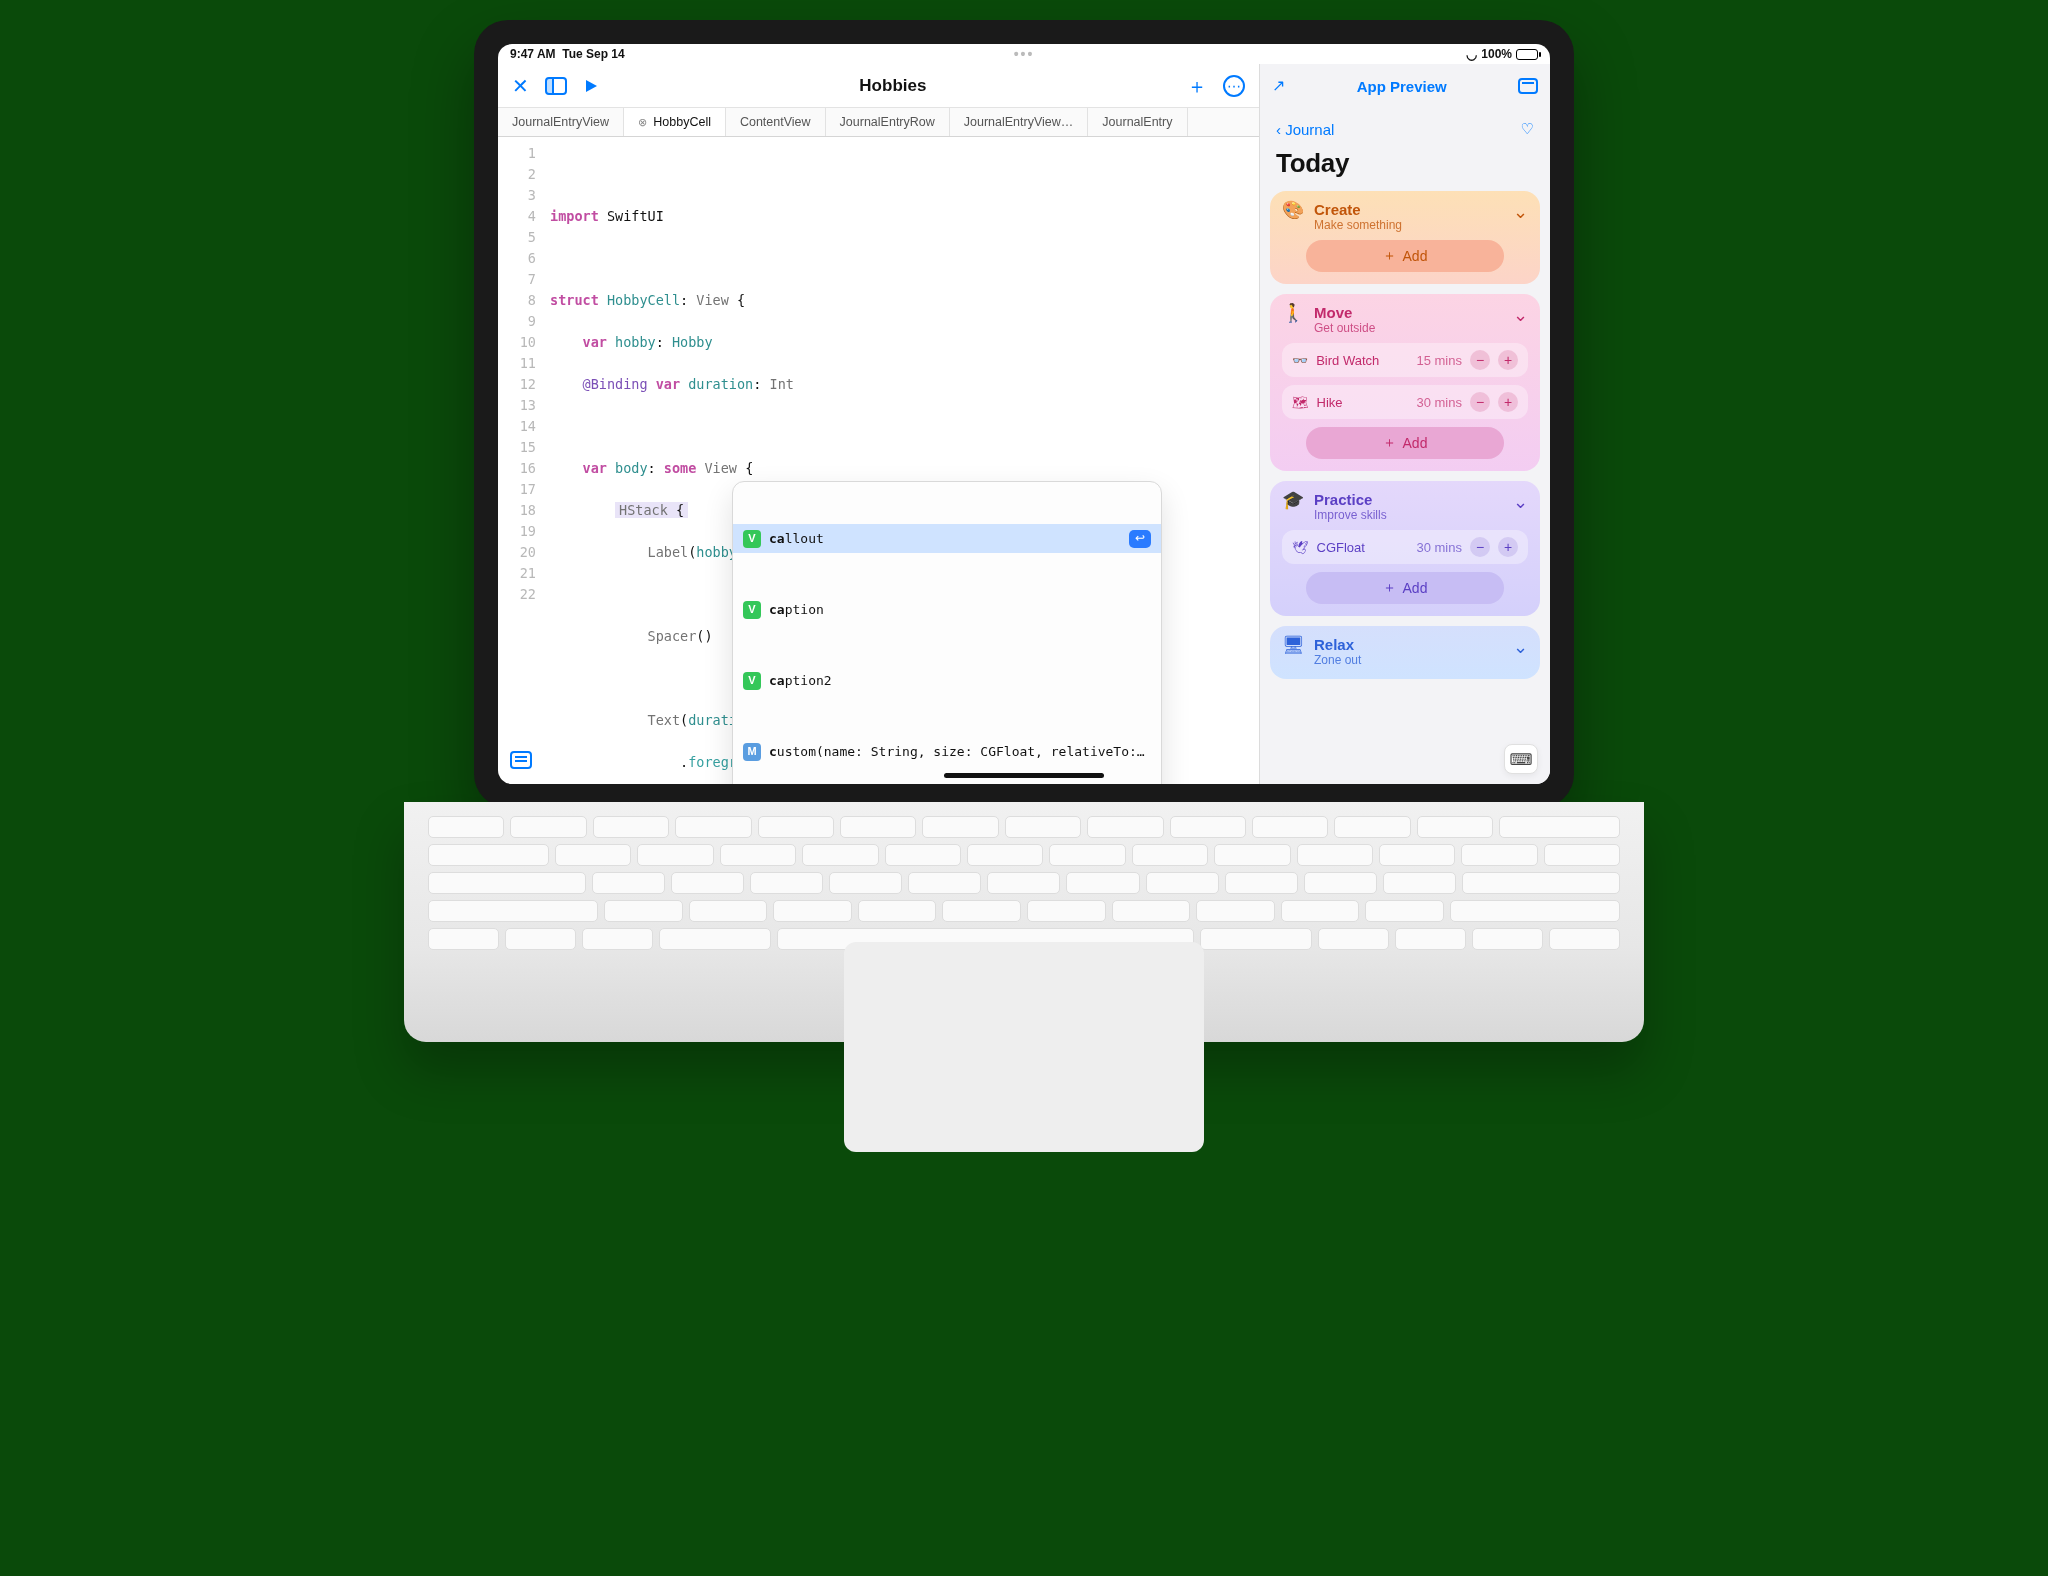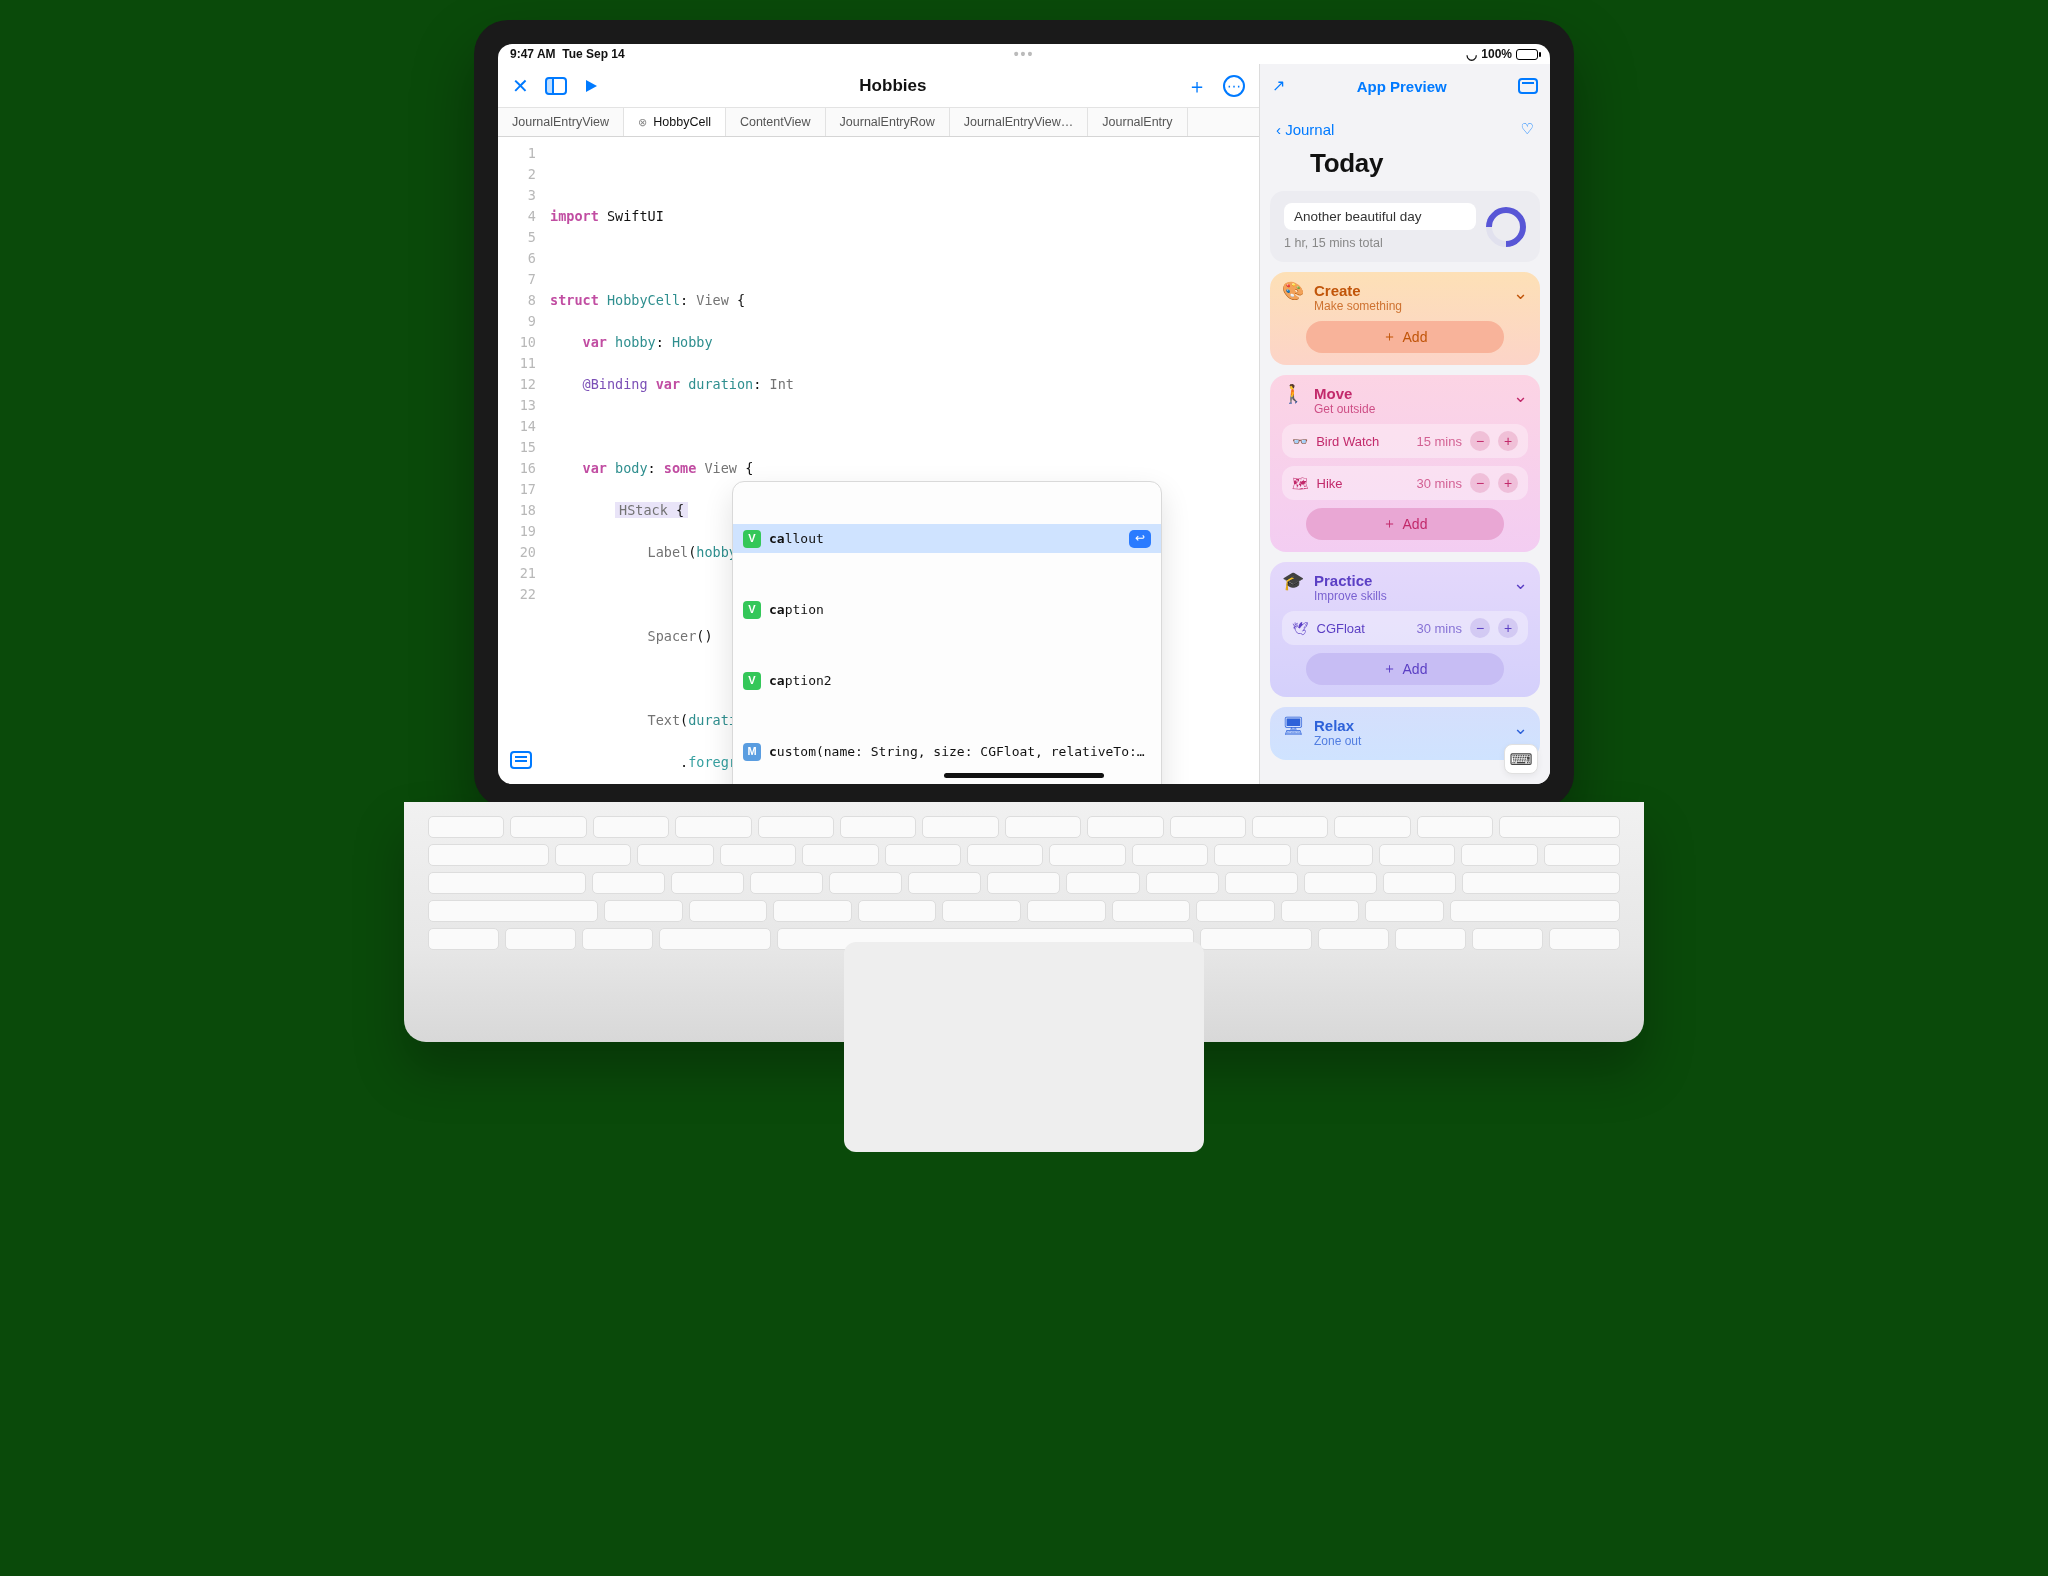--- a/index.html
+++ b/index.html
@@ -99,21 +99,21 @@
   
   .preview-pane { width:290px; background:#f3f3f6; display:flex; flex-direction:column; }
   .preview-toolbar { height:44px; display:flex; align-items:center; padding:0 12px; gap:10px; color:#007aff; }
   .preview-toolbar .title { flex:1; text-align:center; font-weight:600; font-size:15px; }
   .window-icon { width:20px; height:16px; border:2px solid #007aff; border-radius:4px; position:relative; }
   .window-icon::before { content:""; position:absolute; left:2px; right:2px; top:2px; height:2px; background:#007aff; }
 
   .preview-body { flex:1; padding:8px 10px; display:flex; flex-direction:column; gap:10px; overflow:hidden; }
   .pv-nav { display:flex; align-items:center; justify-content:space-between; color:#007aff; font-size:15px; padding:4px 6px 0; }
   .pv-nav .heart { color:#007aff; }
-  .pv-title { font-size:26px; font-weight:800; color:#111; padding:0 6px 2px; letter-spacing:-.3px;margin-left:34px;}
+  .pv-title { font-size:26px; font-weight:800; color:#111; padding:0 6px 2px; letter-spacing:-.3px;}
   .pv-summary {
     background:#ececf1; border-radius:14px; padding:12px 14px; display:flex; align-items:center; gap:10px;
   }
   .pv-summary .textbox { background:#fff; border-radius:8px; padding:6px 10px; font-size:13.5px; color:#333; }
   .pv-summary .sub { font-size:12.5px; color:#888; margin-top:6px; }
   .ring { width:40px; height:40px; border-radius:50%; border:6px solid #5856d6; border-left-color:#e1e1ee; transform:rotate(-45deg);}
   .pv-summary .left { flex:1; }
 
   .section { border-radius:16px; padding:10px 12px 12px; display:flex; flex-direction:column; gap:8px; }
   .sec-head { display:flex; align-items:flex-start; gap:10px; }
@@ -308,27 +308,20 @@
           <span class="window-icon"></span>
         </div>
 
         <div class="preview-body">
           <div class="pv-nav">
             <span>‹ <span>Journal</span></span>
             <span class="heart">♡</span>
           </div>
           <div class="pv-title">Today</div>
 
-          <div class="pv-summary">
-            <div class="left">
-              <div class="textbox">Another beautiful day</div>
-              <div class="sub">1 hr, 15 mins total</div>
-            </div>
-            <div class="ring"></div>
-          </div>
 
           <div class="section sec-create">
             <div class="sec-head">
               <span class="icon">🎨</span>
               <span class="labels">
                 <div class="name">Create</div>
                 <div class="sub">Make something</div>
               </span>
               <span class="chev">⌄</span>
             </div>

